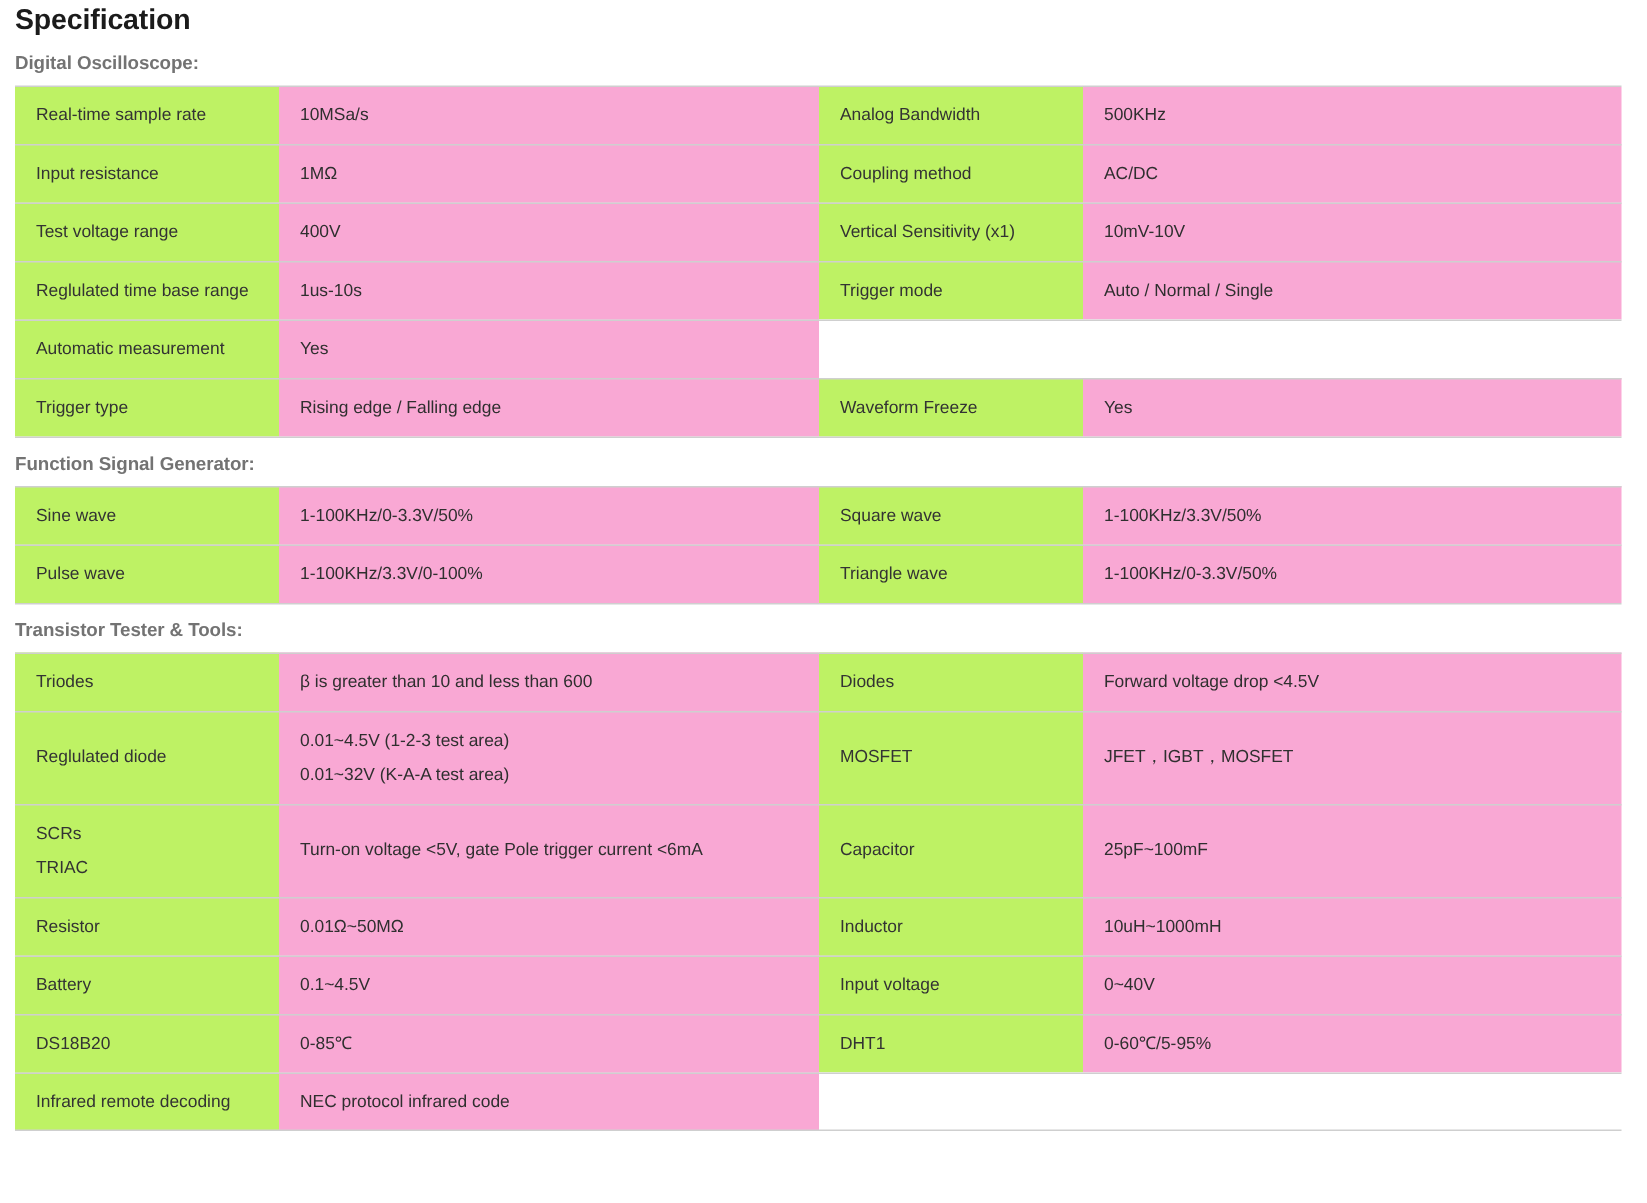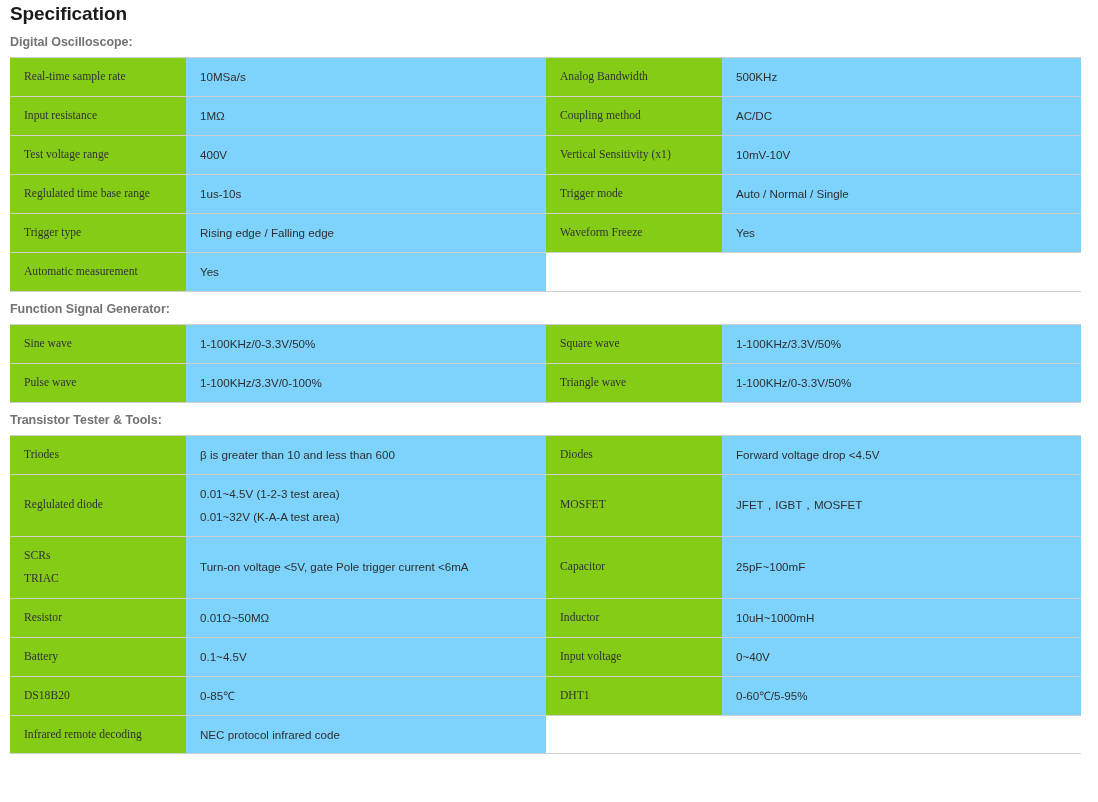--- a/index.html
+++ b/index.html
@@ -58,26 +58,25 @@
     font-size: 11.6px;
     line-height: 1.55;
     color: #2f2f2f;
     vertical-align: middle;
     padding: 10px 13px 10px 14px;
     box-sizing: border-box;
     word-wrap: break-word;
   }
   table.spec tr:last-child td { border-bottom: none; }
   table.spec td.label {
-    background: #84cc16;
+    background: #bef264;
     color: #333333;
-    font-family: Liberation Serif, serif;
   }
   table.spec td.value {
-    background: #7dd3fc;
+    background: #f9a8d4;
   }
   table.spec td.empty {
     background: #ffffff;
     border-bottom: 1px solid #cfcfcf;
   }
   .cellline { display: block; }
   .cellline + .cellline { margin-top: 5px; }
 </style>
 </head>
 <body>
@@ -131,36 +130,36 @@
               <td class="label">Reglulated time base range</td>
               <td class="value">
                 <span class="cellline">1us-10s</span>
               </td>
               <td class="label">Trigger mode</td>
               <td class="value">
                 <span class="cellline">Auto / Normal / Single</span>
               </td>
             </tr>
             <tr>
+              <td class="label">Automatic measurement</td>
+              <td class="value">
+                <span class="cellline">Yes</span>
+              </td>
+              <td class="empty"></td>
+              <td class="empty"></td>
+            </tr>
+            <tr>
               <td class="label">Trigger type</td>
               <td class="value">
                 <span class="cellline">Rising edge / Falling edge</span>
               </td>
               <td class="label">Waveform Freeze</td>
               <td class="value">
                 <span class="cellline">Yes</span>
               </td>
-            </tr>
-            <tr>
-              <td class="label">Automatic measurement</td>
-              <td class="value">
-                <span class="cellline">Yes</span>
-              </td>
-              <td class="empty"></td>
-              <td class="empty"></td>
             </tr>
           </tbody>
         </table>
       </div>
       <div class="section">
         <div class="section-title">Function Signal Generator:</div>
         <table class="spec">
           <colgroup>
             <col class="c-label">
             <col class="c-value">

